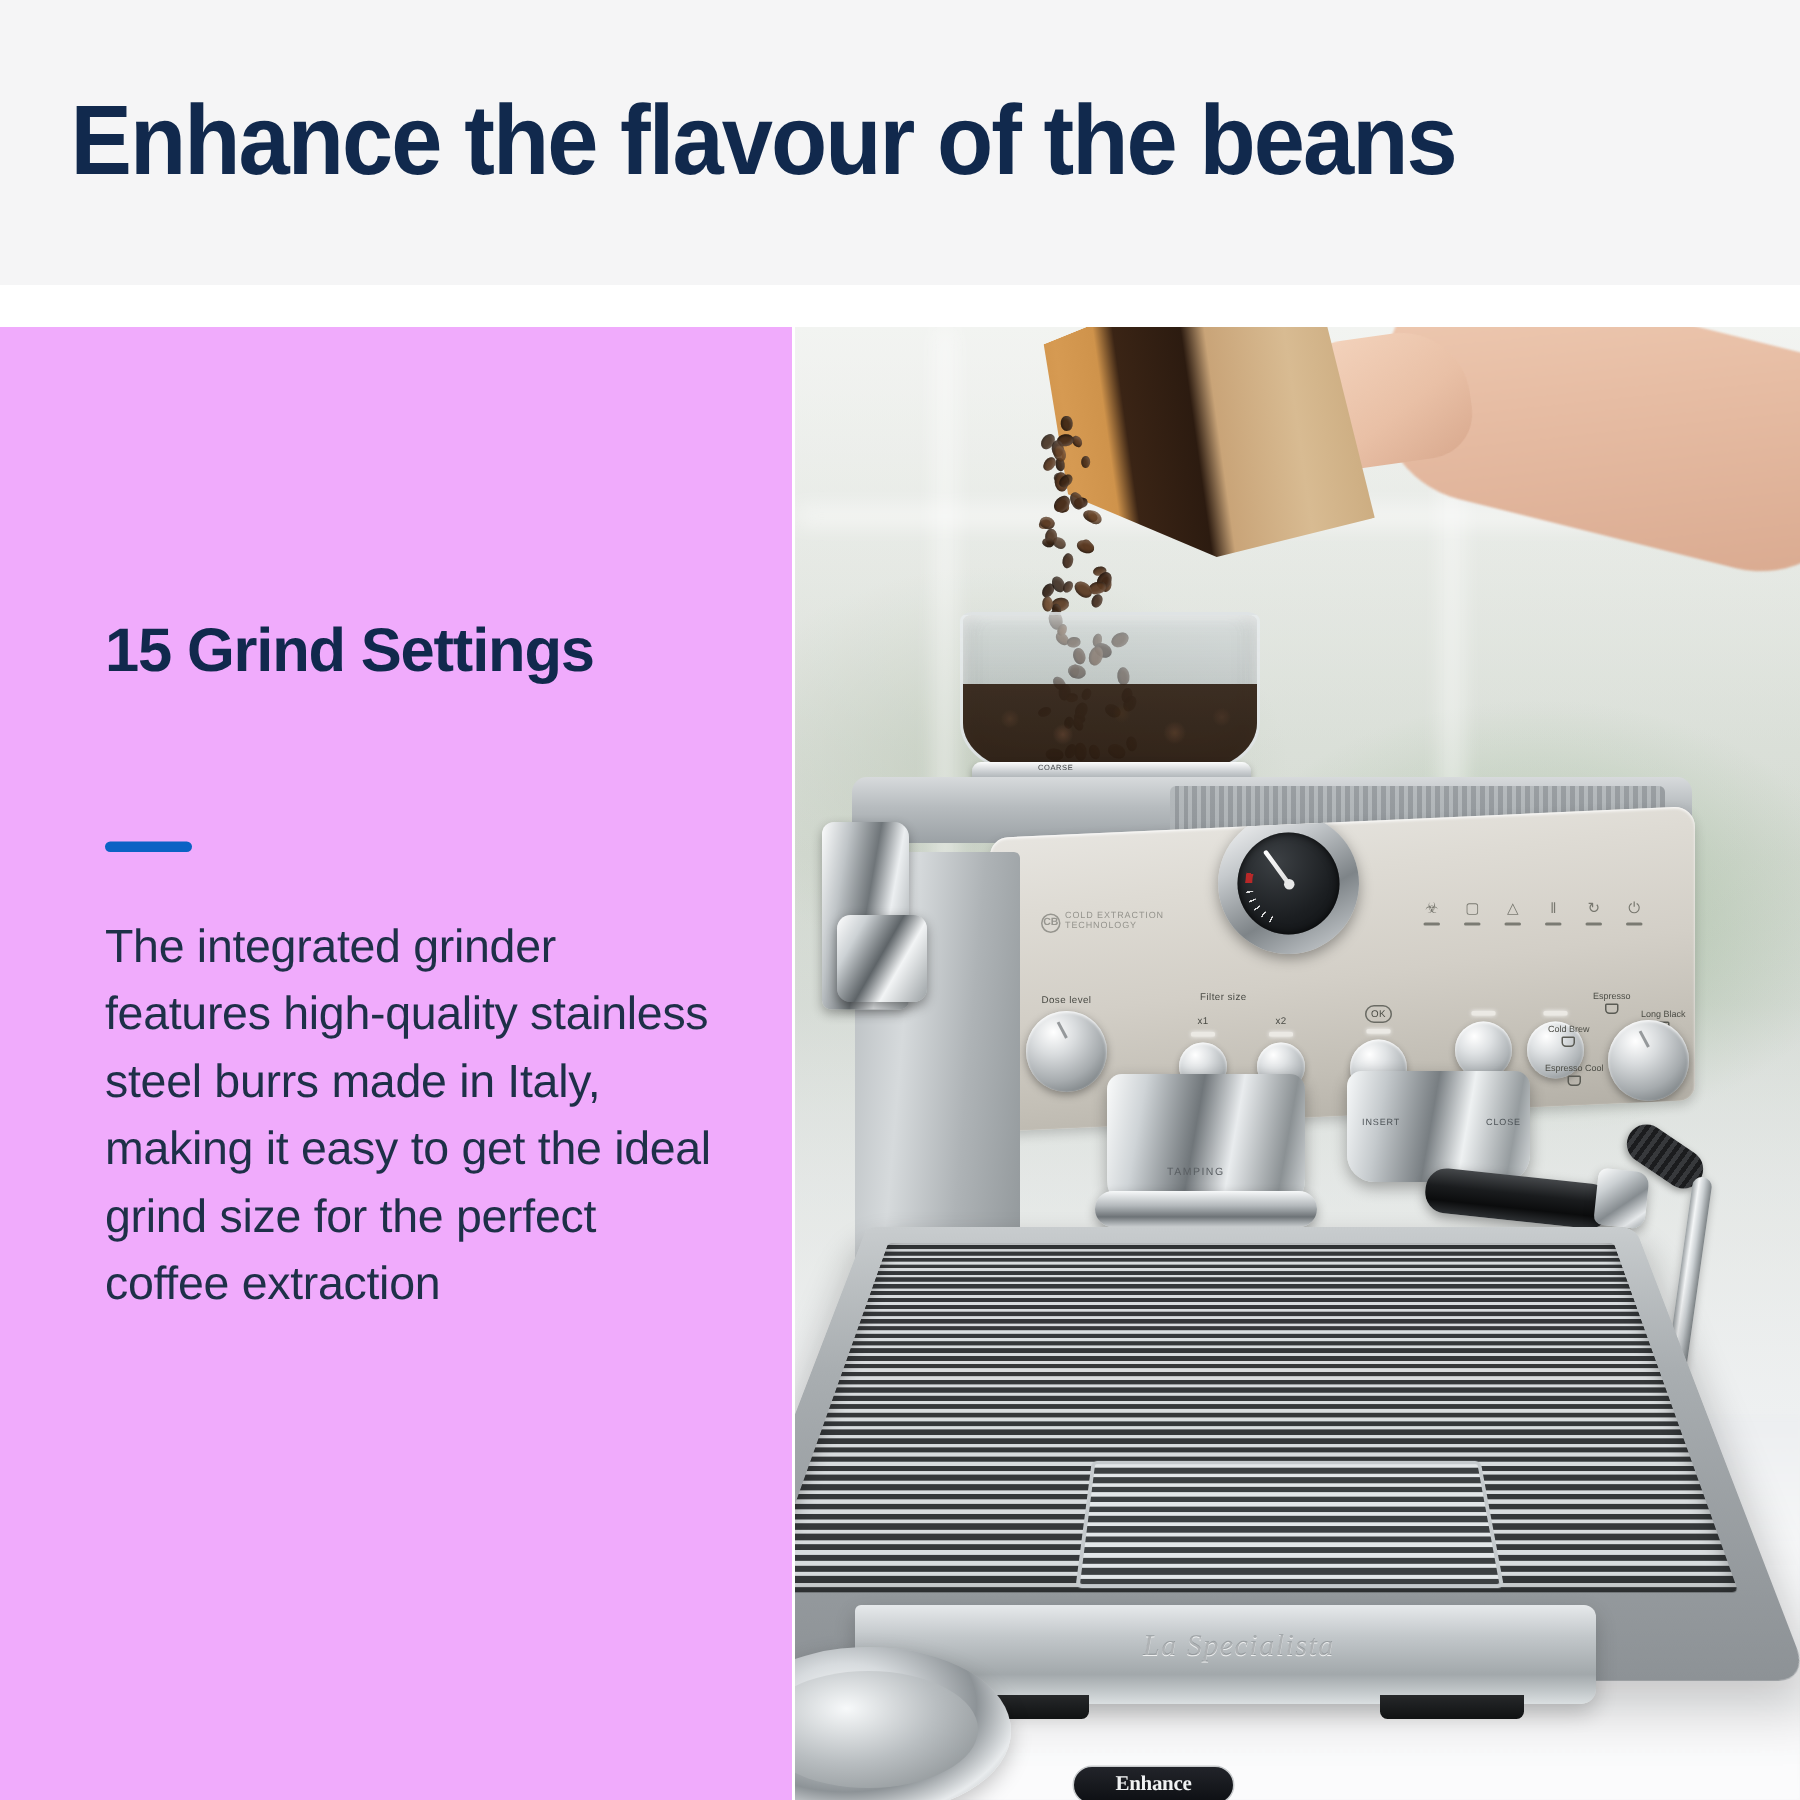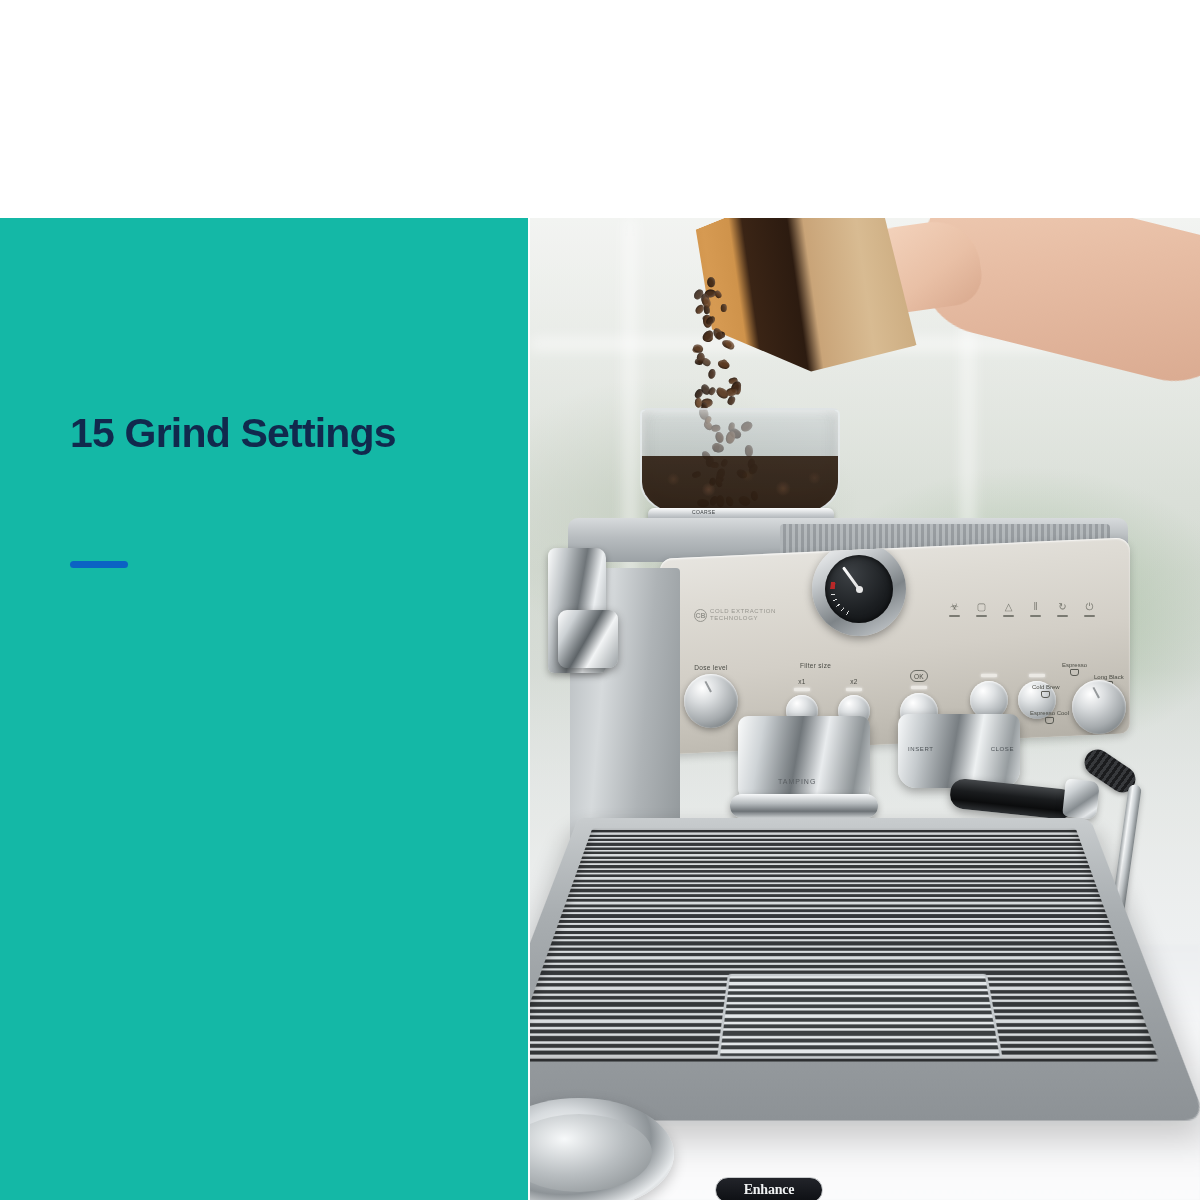--- a/index.html
+++ b/index.html
@@ -36,21 +36,21 @@
     transform:scaleX(0.93);
     transform-origin:left center;
     white-space:nowrap;
   }
 
   
   .left-panel {
     position:absolute;
     left:0; top:218px;
     width:528px; height:982px;
-    background:#14b8a6;
+    background:#f0abfc;
   }
   .feature-heading {
     position:absolute;
     left:70px; top:190px;
     width:400px;
     font-weight:700;
     font-size:41px;
     line-height:51px;
     letter-spacing:-0.8px;
     color:#11294d;
@@ -585,27 +585,31 @@
     width:146px; height:78px;
     background:radial-gradient(ellipse at 40% 32%, #f7f9fa 0%, #b9bec1 48%, #808689 100%);
     border-radius:50%;
   }
 </style>
 </head>
 <body>
 
 <div id="page">
 
+  <div class="header-band">
+    <div class="header-title">Enhance the flavour of the beans</div>
+  </div>
 
   <div class="left-panel">
 
     <div class="feature-heading">15 Grind Settings</div>
 
     <div class="divider"></div>
 
+    <div class="feature-body">The integrated grinder features high-quality stainless steel burrs made in Italy, making it easy to get the ideal grind size for the perfect coffee extraction</div>
 
   </div>
 
   <div class="photo-panel">
 
     <div class="bg-window"></div>
     <div class="win-mullion-v" style="left:92px;"></div>
     <div class="win-mullion-v" style="left:430px; bottom:52%;"></div>
     <div class="win-mullion-h" style="top:118px;"></div>
     <div class="counter"></div>
@@ -838,20 +842,25 @@
     <div class="portafilter-handle"></div>
     <div class="portafilter-cap"></div>
 
     <div class="wand-grip"></div>
     <div class="wand-tube"></div>
 
     <div class="tray">
       <div class="tray-grill"></div>
       <div class="tray-insert"></div>
     </div>
+    <div class="tray-front">
+      <div class="tray-emboss">La Specialista</div>
+      <div class="foot f1"></div>
+      <div class="foot f2"></div>
+    </div>
 
     <div class="saucer">
       <div class="saucer-inner"></div>
     </div>
 
   </div>
 
 </div>
 
 </body></html>

